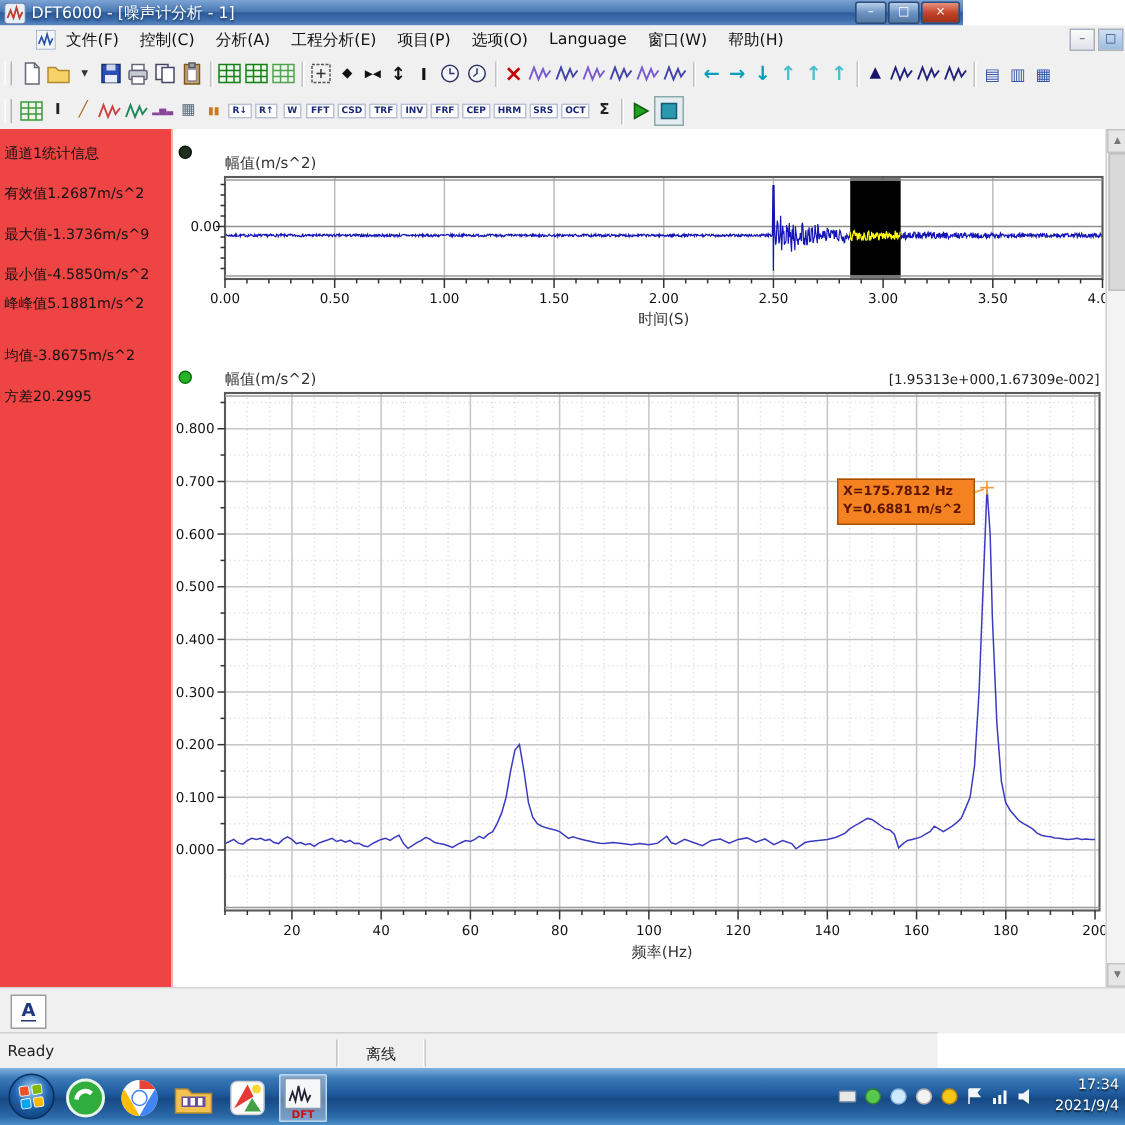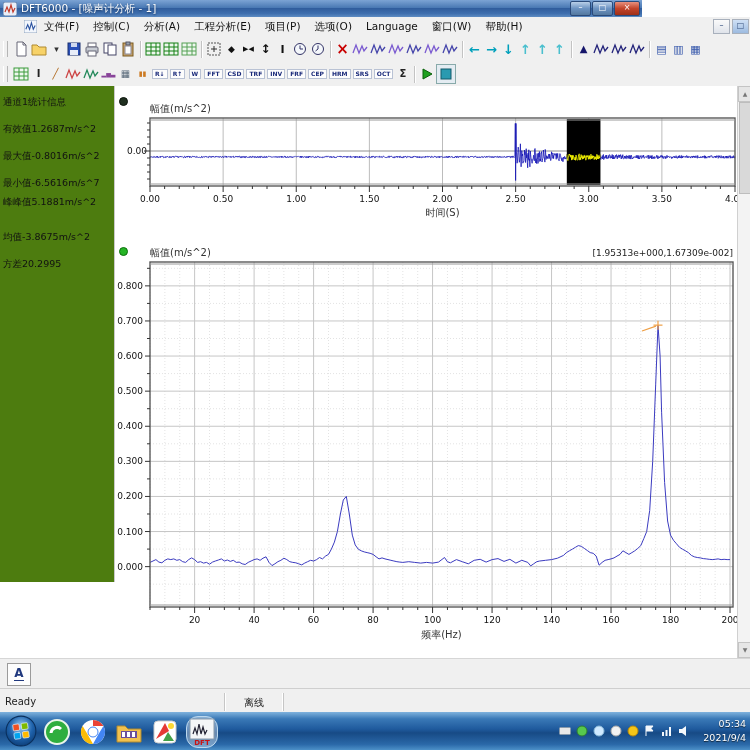--- a/index.html
+++ b/index.html
@@ -34,21 +34,21 @@
   #toolbar2{top:62px;height:24px;}
   .grip{width:3px;height:16px;margin:0 4px 0 3px;border-left:1px solid #fff;border-right:1px solid #b5b5b5;}
   .tbi{min-width:15px;height:18px;display:flex;align-items:center;justify-content:center;padding:0 1px;}
   .tbi .g{font-weight:bold;line-height:1;}
   .tbi .l{font-size:6px;font-weight:bold;color:#1a2a7a;border:1px solid #b9c2d4;background:#fdfdfd;
     padding:1px 2px;line-height:1;}
   .tbsep{width:1px;height:17px;background:#c3c3c3;margin:0 3px;box-shadow:1px 0 0 #fff;}
 
   
   .content{position:absolute;left:0;top:86px;width:750px;height:572px;background:#fff;}
-  .sidepanel{position:absolute;left:0;top:86px;width:114px;height:496px;background:#4d7c0f;
+  .sidepanel{position:absolute;left:0;top:86px;width:114px;height:572px;background:#ef4444;
     border-right:1px solid #c9c9c9;}
   .stat-line{position:absolute;left:3px;font-size:9.5px;color:#111;white-space:nowrap;}
   .bullet{position:absolute;width:7px;height:7px;border-radius:50%;}
   .bullet.dark{left:119px;top:97px;background:#1f2f1f;border:1px solid #0c140c;}
   .bullet.green{left:119px;top:247px;background:#25b425;border:1px solid #0d700d;}
   svg text{font-family:"DejaVu Sans","Liberation Sans",sans-serif;}
 
   #time-chart{position:absolute;left:114px;top:88px;}
   #spec-chart{position:absolute;left:114px;top:240px;}
 
@@ -61,34 +61,34 @@
   .sarrow{position:absolute;left:0;width:12px;height:14px;background:#e6e6e6;border:1px solid #c4c4c4;
     color:#777;font-size:6px;text-align:center;line-height:13px;}
   .sthumb{position:absolute;left:1px;top:16px;width:10px;height:90px;background:#d9d9d9;border:1px solid #bdbdbd;}
 
   
   .abar{position:absolute;left:0;top:658px;width:750px;height:30px;background:#f0f0f0;
     border-top:1px solid #d6d6d6;}
   .abtn{position:absolute;left:7px;top:4px;width:22px;height:21px;background:#fdfdfd;border:1px solid #9b9b9b;
     color:#20387e;font-weight:bold;font-size:12px;text-align:center;line-height:19px;}
   .abtn span{border-bottom:1px solid #20387e;}
-  .statusbar{position:absolute;left:0;top:688px;width:750px;height:24px;background:#f0f0f0;
+  .statusbar{position:absolute;left:0;top:688px;width:625px;height:24px;background:#f0f0f0;
     border-top:1px solid #cfcfcf;font-size:10px;color:#222;}
   .st-left{position:absolute;left:5px;top:7px;}
   .st-mid{position:absolute;left:224px;top:4px;width:58px;height:15px;text-align:center;
     border-left:1px solid #c6c6c6;border-right:1px solid #c6c6c6;box-shadow:inset 1px 0 0 #fff, inset -1px 0 0 #fff;
     padding-top:3px;font-family:Liberation Mono, monospace;}
 
   
   .taskbar{position:absolute;left:0;top:712px;width:750px;height:38px;
     background:linear-gradient(180deg,#7fb2dd 0%,#3a79b7 18%,#1f5a9d 45%,#174a85 55%,#2a68a8 85%,#4c90c8 100%);}
   #start-orb{position:absolute;left:4px;top:2px;width:34px;height:34px;}
   #task-apps{position:absolute;left:42px;top:4px;display:flex;gap:6px;align-items:center;}
   .tapp{width:30px;height:30px;display:flex;align-items:center;justify-content:center;}
-  .tapp.active{background:rgba(255,255,255,0.35);border:1px solid #bcd8ee;border-radius:12px;}
+  .tapp.active{background:rgba(255,255,255,0.35);border:1px solid #bcd8ee;border-radius:1px;}
   .tray{position:absolute;right:60px;top:13px;display:flex;gap:5px;align-items:center;}
   .trayi{display:flex;align-items:center;justify-content:center;}
   .clock{position:absolute;right:4px;top:5px;color:#fff;font-size:9.5px;text-align:right;
     line-height:1.45;text-shadow:0 1px 1px #123;}
 </style>
 </head>
 <body>
 
 <div id="app">
 
@@ -391,22 +391,22 @@
           <rect x="3" y="3" width="10" height="10" fill="#2a9ab0" stroke="#145a6a"></rect>
         </svg>
       </span>
     </div>
 
   <div class="content"></div>
   <div class="sidepanel">
     <div id="stats">
         <div class="stat-line" style="top: 10px;">通道1统计信息</div>
         <div class="stat-line" style="top: 37px; text-align: right;">有效值1.2687m/s^2</div>
-        <div class="stat-line" style="top: 64px;">最大值-0.8016m/s^2</div>
-        <div class="stat-line" style="top: 91px;">最小值-6.5616m/s^7</div>
+        <div class="stat-line" style="top: 64px;">最大值-1.3736m/s^9</div>
+        <div class="stat-line" style="top: 91px;">最小值-4.5850m/s^2</div>
         <div class="stat-line" style="top: 110px;">峰峰值5.1881m/s^2</div>
         <div class="stat-line" style="top: 145px; text-align: center;">均值-3.8675m/s^2</div>
         <div class="stat-line" style="top: 172px;">方差20.2995</div>
       </div>
   </div>
 
   <span class="bullet dark"></span>
   <span class="bullet green"></span>
 
   <svg id="time-chart" width="623" height="132">
@@ -629,20 +629,24 @@
       <line x1="616.0255102040817" y1="367" x2="616.0255102040817" y2="373" stroke="#333"></line>
       <text x="616.0255102040817" y="383" font-size="9" fill="#111" text-anchor="middle">200</text>
       <text x="36" y="16" font-size="10" fill="#333">幅值(m/s^2)</text>
       <text x="619" y="16" font-size="9" fill="#222" text-anchor="end">[1.95313e+000,1.67309e-002]</text>
       <text x="327.5" y="398" font-size="10" fill="#333" text-anchor="middle">频率(Hz)</text>
       <line x1="528" y1="91" x2="541.9869367346939" y2="86.13886063072226" stroke="#ef9f45" stroke-width="1.2"></line>
       <line x1="539.4869367346939" y1="85.13886063072226" x2="548.4869367346939" y2="85.13886063072226" stroke="#ef9f45" stroke-width="1.2"></line>
       <line x1="543.9869367346939" y1="80.63886063072226" x2="543.9869367346939" y2="89.63886063072226" stroke="#ef9f45" stroke-width="1.2"></line>
     </svg>
 
+  <div class="anno">
+    <div>X=175.7812 Hz</div>
+    <div>Y=0.6881 m/s^2</div>
+  </div>
 
   <div class="vscroll">
     <span class="sarrow" style="top:0">▲</span>
     <span class="sthumb"></span>
     <span class="sarrow" style="bottom:0">▼</span>
   </div>
 
   <div class="abar">
     <span class="abtn"><span>A</span></span>
   </div>
@@ -752,18 +756,18 @@
             </g>
           </svg>
         </span>
         <span class="trayi">
           <svg width="12" height="12" viewBox="0 0 12 12">
             <polygon points="1,4 4,4 8,1 8,11 4,8 1,8" fill="#f4f8fc"></polygon>
           </svg>
         </span>
       </span>
     <span class="clock">
-      <div>05:34</div>
+      <div>17:34</div>
       <div>2021/9/4</div>
     </span>
   </div>
 
 </div>
 
 </body></html>

